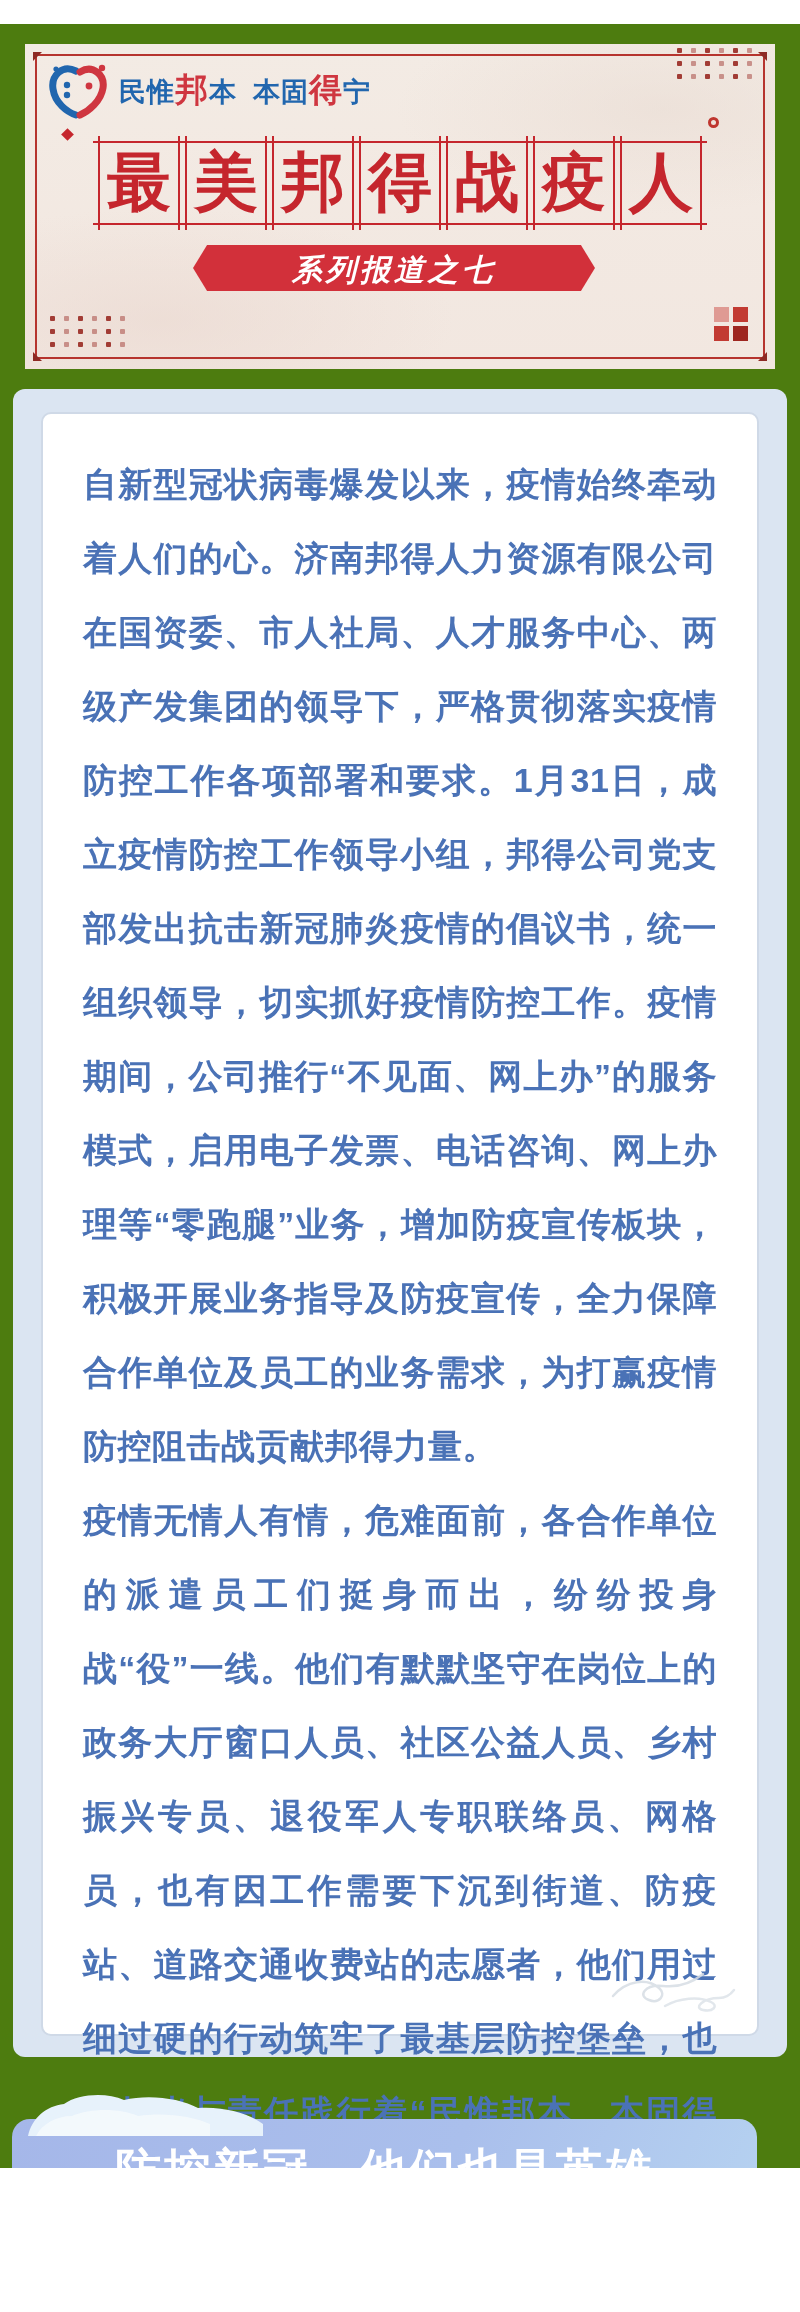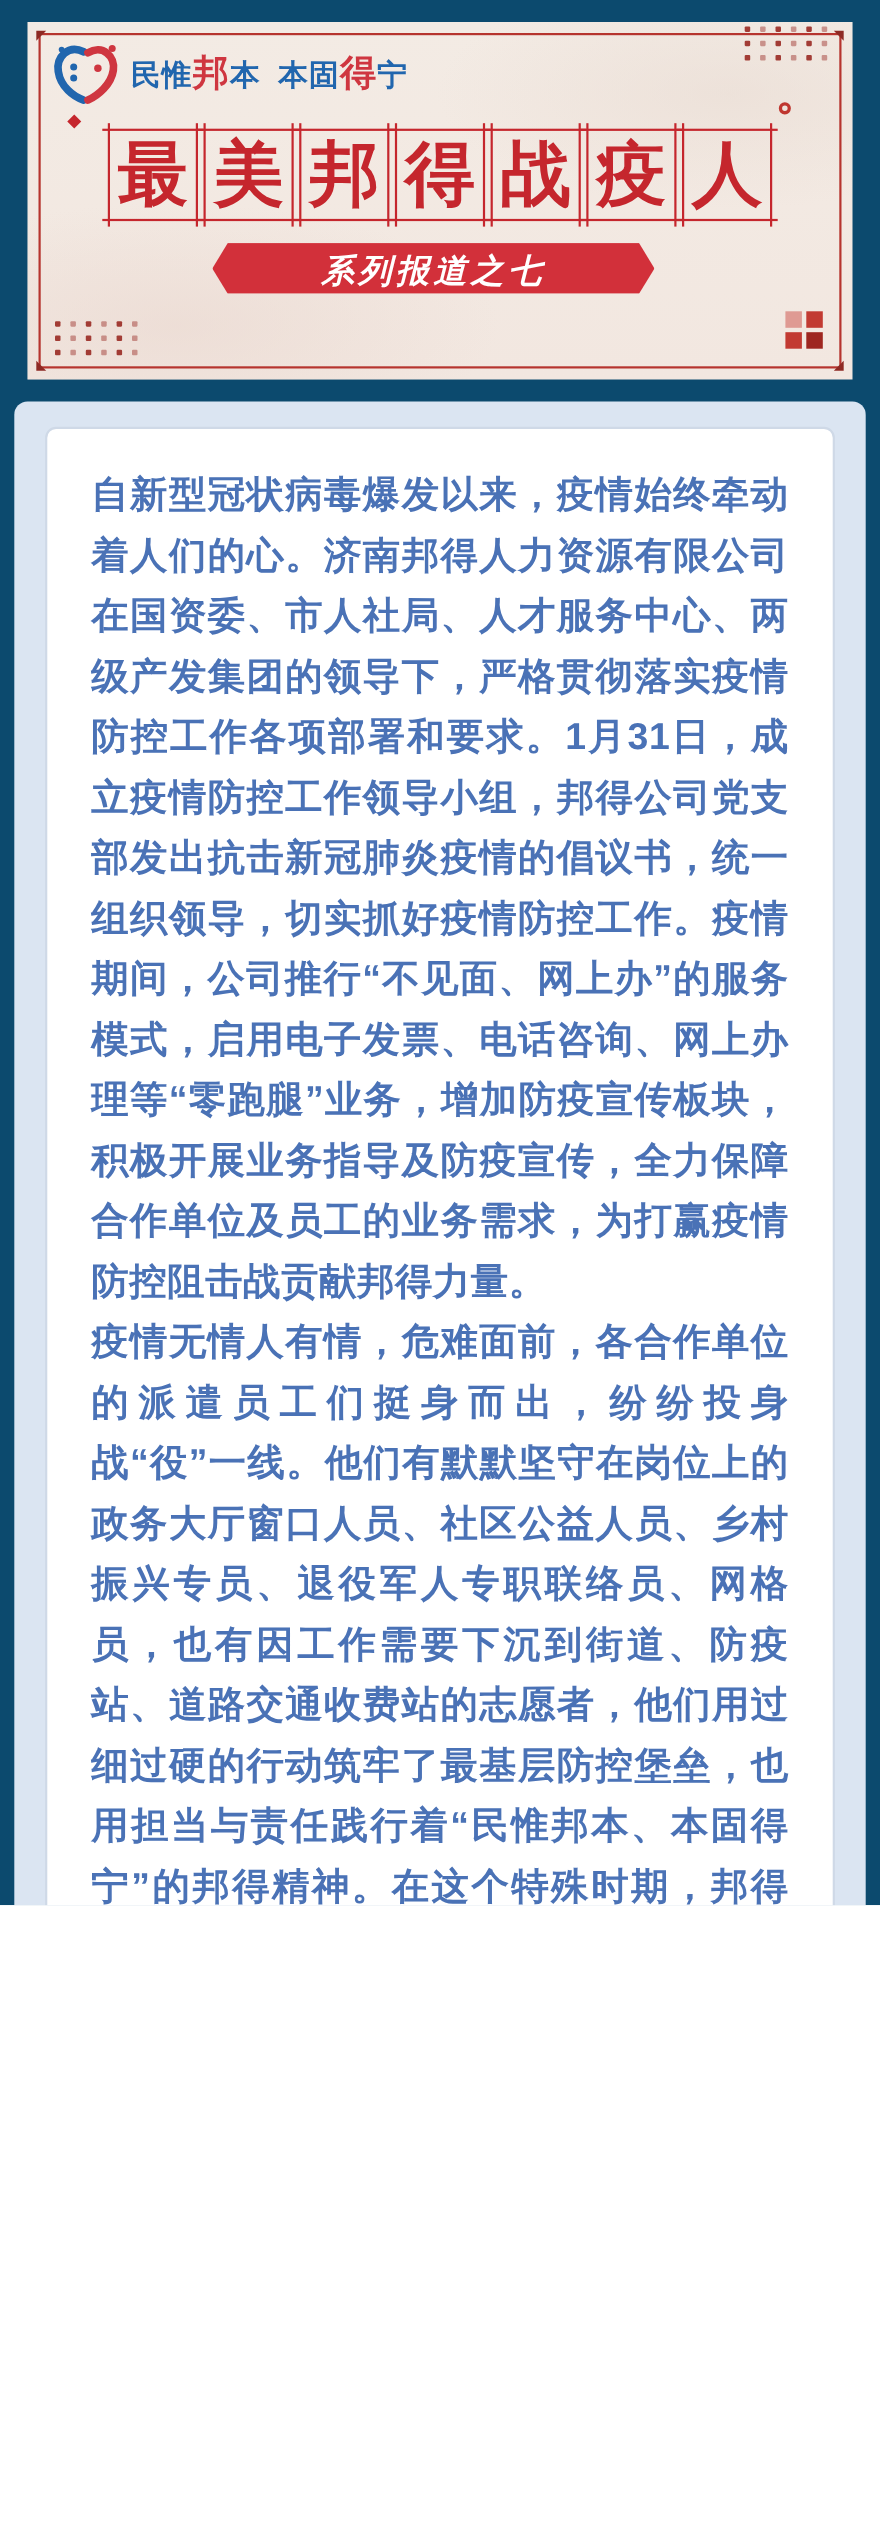--- a/index.html
+++ b/index.html
@@ -1,17 +1,17 @@
 <!DOCTYPE html>
 <html><head>
 <meta charset="utf-8">
 <style>
   html,body{margin:0;padding:0;background:#ffffff;}
-  .page{position:relative;width:800px;height:1732px;background:#0c4a6e;overflow:hidden;
-        font-family:"Liberation Sans",sans-serif;}
+  .page{position:relative;width:800px;height:2144px;background:#4d7c0f;overflow:hidden;
+        font-family:"Liberation Sans",sans-serif;margin-top:24px;}
 
   
   .banner{position:absolute;left:25px;top:20px;width:750px;height:325px;
           background:
             radial-gradient(420px 160px at 18% 85%, rgba(233,214,206,.55), rgba(233,214,206,0) 70%),
             radial-gradient(380px 150px at 85% 20%, rgba(231,217,208,.5), rgba(231,217,208,0) 70%),
             linear-gradient(180deg,#f3ebe4,#f2e7e0);}
   .banner-frame{position:absolute;left:10px;top:10px;right:10px;bottom:10px;
           border:2px solid #b6342e;}
   .corner{position:absolute;width:0;height:0;}
@@ -59,21 +59,21 @@
   .squares i:nth-child(3){background:#c23a32;}
   .squares i:nth-child(4){background:#9e2620;}
   .squares i{width:15px;height:15px;display:block;}
 
   
   .article-panel{position:absolute;left:13px;top:365px;width:774px;height:1668px;
           background:#dbe5f2;border-radius:12px;}
   .article-card{position:absolute;left:28px;top:23px;width:718px;height:1624px;box-sizing:border-box;
           background:#ffffff;border:2px solid #cfd9e7;border-radius:10px;
           padding:33px 40px;}
-  .article-card p{margin:0;font-size:34px;line-height:55px;font-weight:bold;color:#4a72b6;
+  .article-card p{margin:0;font-size:34px;line-height:74px;font-weight:bold;color:#4a72b6;
           text-align:justify;letter-spacing:.5px;}
   .watermark{position:absolute;right:20px;bottom:18px;opacity:.85;}
 
   
   .footer-box{position:absolute;left:12px;top:2095px;width:745px;height:190px;border-radius:18px;
           background:linear-gradient(115deg,#a5b7e9 0%,#aabfec 55%,#b7d4f1 100%);
           display:flex;flex-direction:column;align-items:center;justify-content:flex-start;
           padding-top:28px;box-sizing:border-box;gap:28px;}
   .footer-box div{color:#ffffff;font-size:46px;font-weight:bold;letter-spacing:3px;line-height:1;}
   .cloud{position:absolute;pointer-events:none;}

